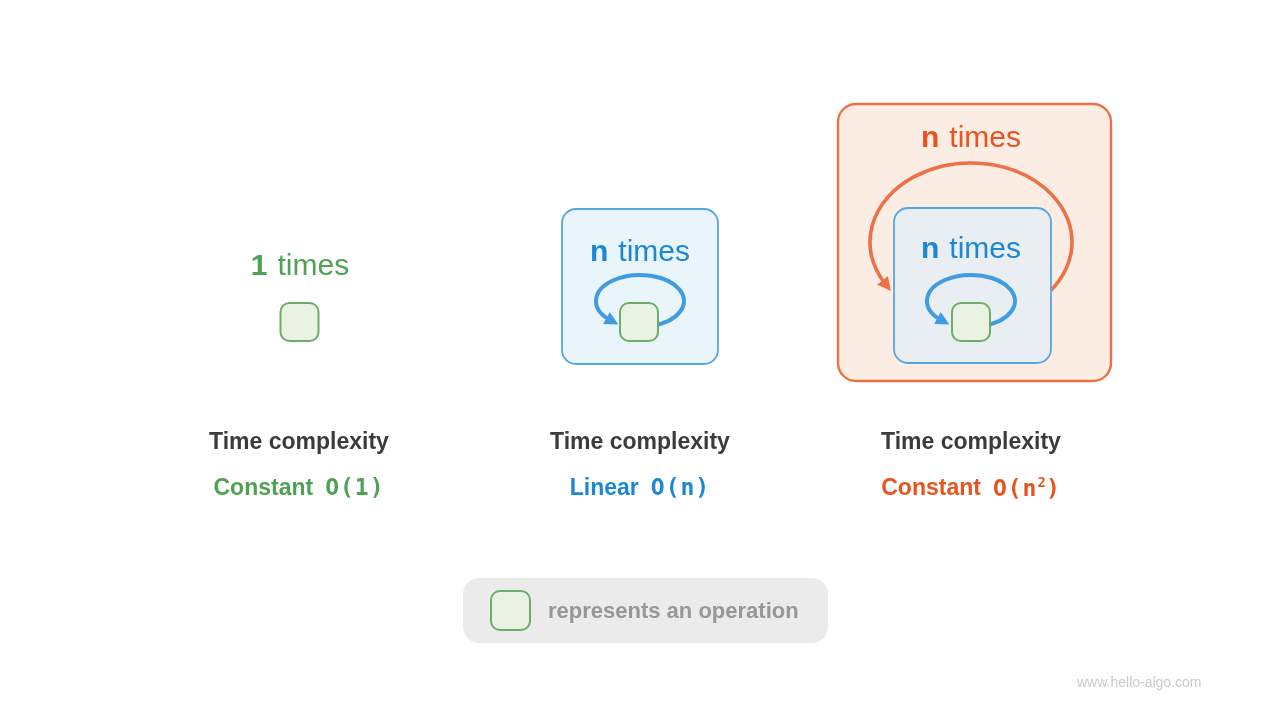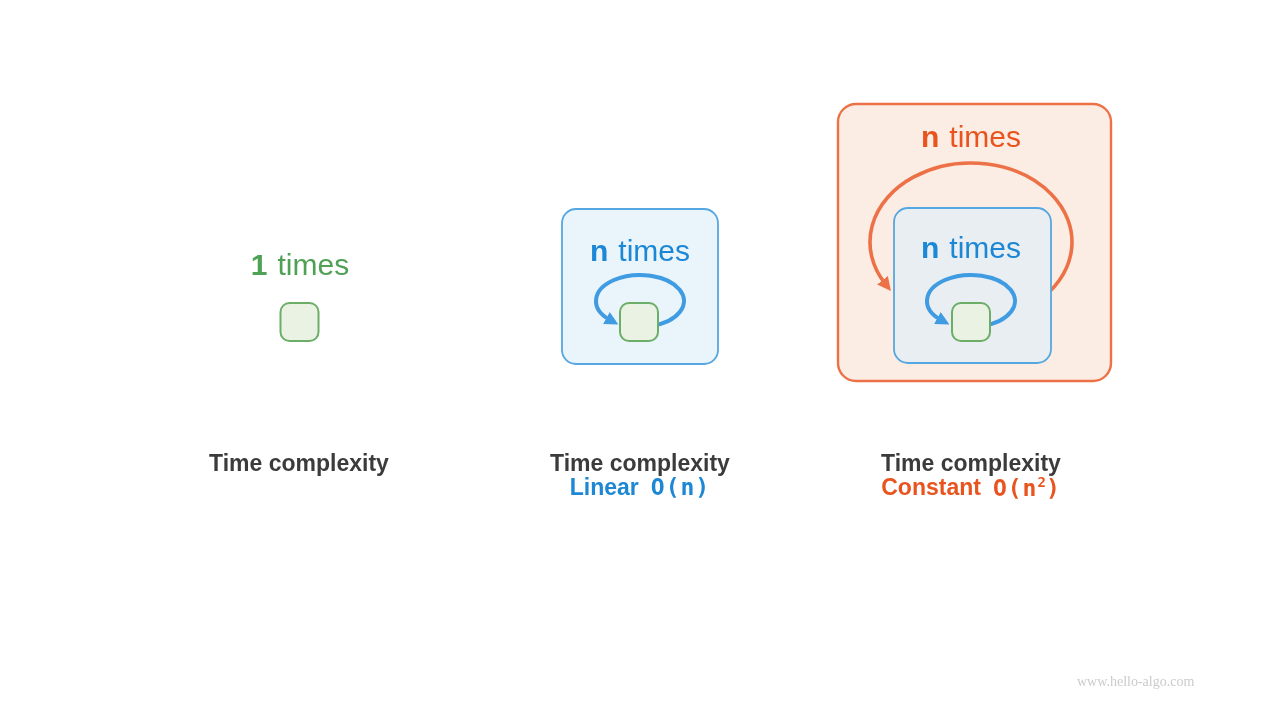--- a/index.html
+++ b/index.html
@@ -15,21 +15,21 @@
     position:absolute;
     transform:translate(-50%,-50%);
     white-space:nowrap;
     line-height:1;
   }
   .count-label{font-size:30px;}
   .count-label .count{font-weight:bold;margin-right:10px;}
   .green-label{color:var(--green-text);}
   .blue-label{color:var(--blue-text);}
   .orange-label{color:var(--orange-text);}
-  .title-label{font-size:23px;font-weight:bold;color:var(--title-text);margin-top:22px;}
+  .title-label{font-size:23px;font-weight:bold;color:var(--title-text);}
   .complexity-line{font-size:23px;font-weight:bold;}
   .complexity-line .notation{
     font-family:"DejaVu Sans Mono", monospace;
     margin-left:12px;
     letter-spacing:1px;
   }
   .complexity-line .notation sup{
     font-size:14px;
     vertical-align:super;
     letter-spacing:0;
@@ -52,21 +52,21 @@
     flex:0 0 auto;
   }
   .legend .legend-text{
     margin-left:17px;
     font-size:22px;font-weight:bold;
     color:var(--legend-text);
   }
   .watermark{
     position:absolute;
     left:1077px;top:674px;
-    font-family:Liberation Serif, serif;
+    font-family:Liberation Sans, sans-serif;
     font-size:14px;
     color:var(--watermark);
     text-align:right;
   }
 </style>
 </head>
 <body>
 
 <div class="canvas">
 
@@ -90,36 +90,43 @@
     <path d="M 1036 302.5 A 101 79 0 1 0 885 283.5" fill="none" style="stroke:var(--orange-border);stroke-width:3.6" marker-end="url(#arrowOrange)"></path>
     <rect x="894" y="208" width="157" height="155" rx="14" style="fill:var(--inner-panel-fill);stroke:var(--blue-border);stroke-width:1.8"></rect>
     <path d="M 982.4 326.1 A 44 26 0 1 0 941 320" fill="none" style="stroke:var(--blue-loop);stroke-width:4" marker-end="url(#arrowBlue)"></path>
     <rect x="952" y="303" width="38" height="38" rx="9" style="fill:var(--green-fill);stroke:var(--green-border);stroke-width:2"></rect>
   </svg>
 
   <div class="pos count-label green-label" style="left:300px;top:265px;">
     <span class="count">1</span><span>times</span>
   </div>
   <div class="pos title-label" style="left:299px;top:441px;">Time complexity</div>
+  <div class="pos complexity-line green-label" style="left:299px;top:487px;">
+    <span>Constant</span><span class="notation">O(1)</span>
+  </div>
 
   <div class="pos count-label blue-label" style="left:640px;top:251px;">
     <span class="count">n</span><span>times</span>
   </div>
   <div class="pos title-label" style="left:640px;top:441px;">Time complexity</div>
   <div class="pos complexity-line blue-label" style="left:640px;top:487px;">
     <span>Linear</span><span class="notation">O(n)</span>
   </div>
 
   <div class="pos count-label orange-label" style="left:971px;top:137px;">
     <span class="count">n</span><span>times</span>
   </div>
   <div class="pos count-label blue-label" style="left:971px;top:248px;">
     <span class="count">n</span><span>times</span>
   </div>
   <div class="pos title-label" style="left:971px;top:441px;">Time complexity</div>
   <div class="pos complexity-line orange-label" style="left:971px;top:487px;">
     <span>Constant</span><span class="notation"><span>O(n</span><sup>2</sup><span>)</span></span>
   </div>
 
+  <div class="legend">
+    <div class="op-box"></div>
+    <div class="legend-text">represents an operation</div>
+  </div>
 
   <div class="watermark">www.hello-algo.com</div>
 
 </div>
 
 </body></html>

